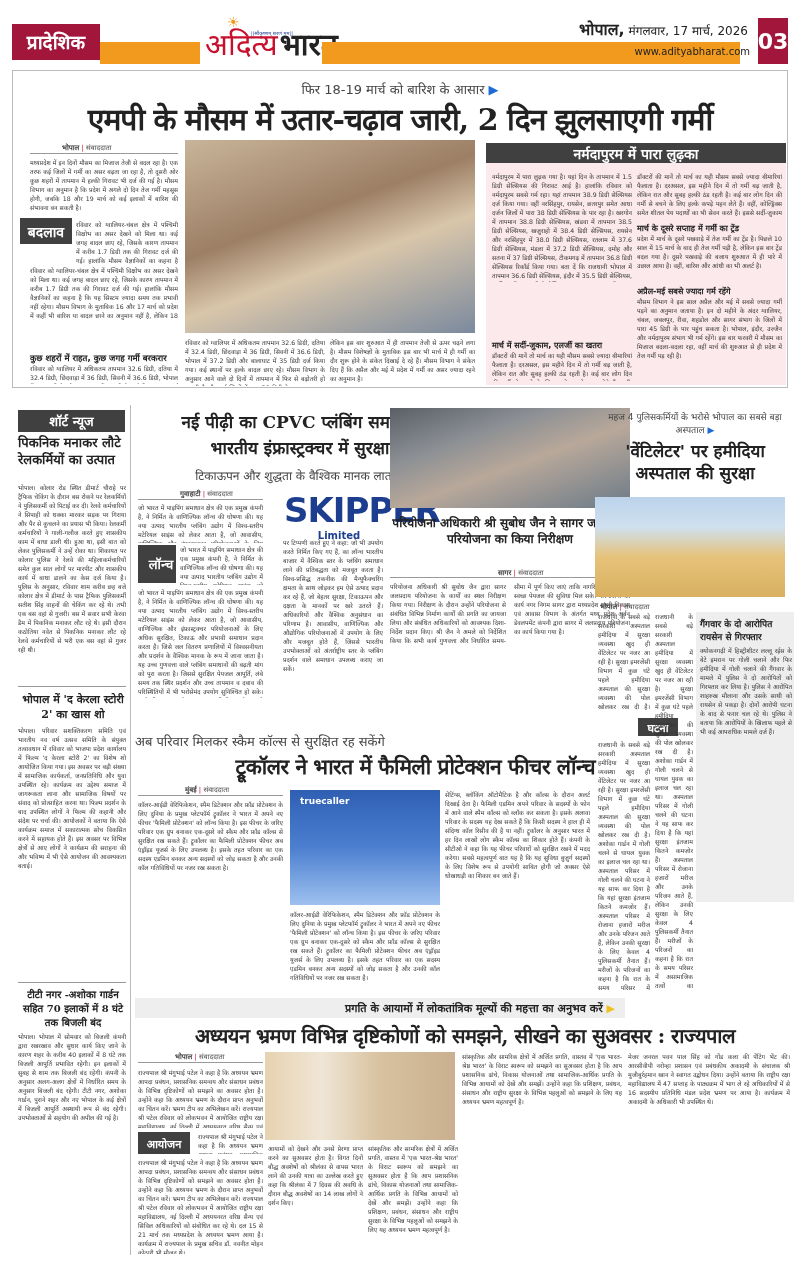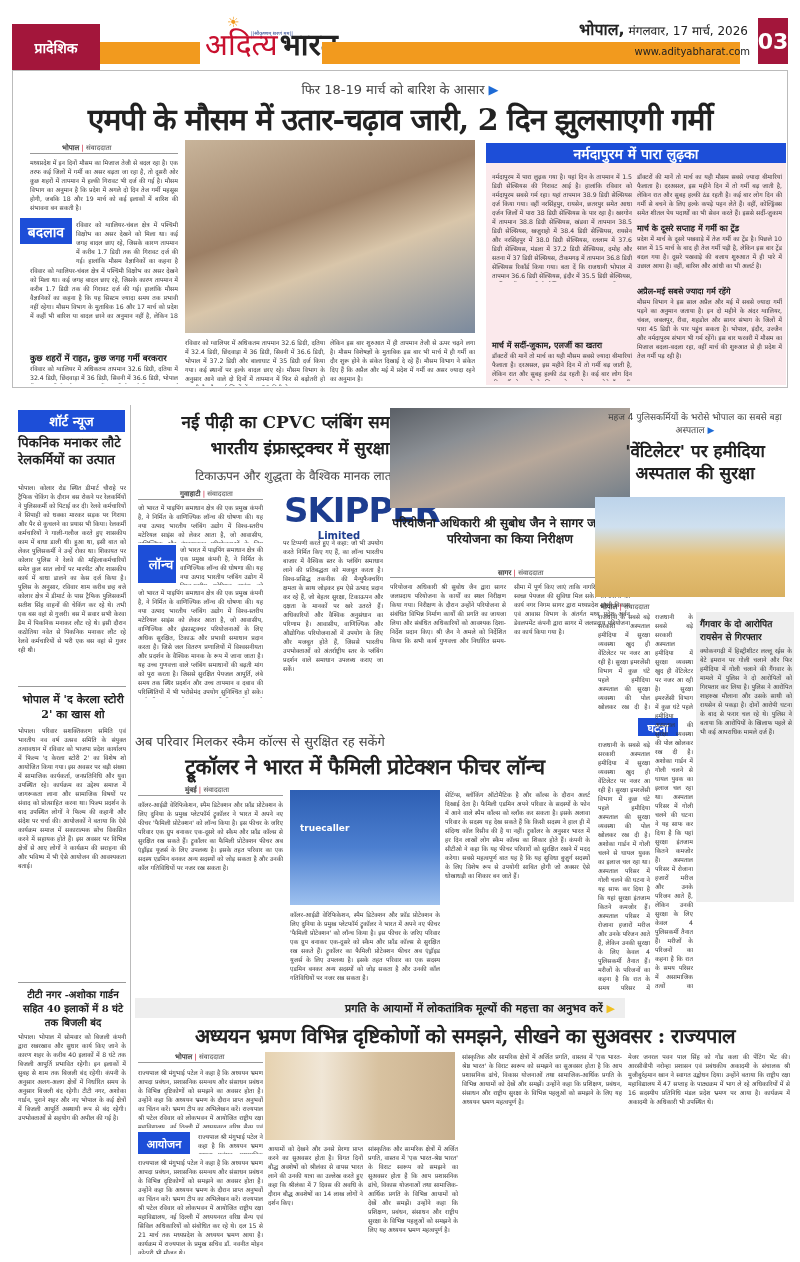--- a/index.html
+++ b/index.html
@@ -1,42 +1,42 @@
 <!DOCTYPE html>
 <html><head>
 <meta charset="utf-8">
 <style>
   * { box-sizing: border-box; margin: 0; padding: 0; }
   html, body { width: 800px; height: 1262px; background: #fff; overflow: hidden; }
   body { font-family: "DejaVu Sans", sans-serif; color: #222; position: relative; }
   .abs { position: absolute; }
 
   
-  .section-tag { left: 12px; top: 24px; width: 88px; height: 46px; background: #a3163b; color: #fff; font-size: 14px; font-weight: bold; display:flex; align-items:center; justify-content:center; }
+  .section-tag { left: 12px; top: 24px; width: 88px; height: 36px; background: #a3163b; color: #fff; font-size: 19px; font-weight: bold; display:flex; align-items:center; justify-content:center; }
   .orange-bar { background: #f29a1e; height: 22px; top: 42px; }
   .logo { left: 205px; top: 14px; width: 115px; height: 50px; display:flex; align-items:flex-end; }
   .logo .a { color:#c8102e; font-size: 30px; font-weight: normal; font-family: "DejaVu Serif", serif; }
   .logo .b { color:#222; font-size: 30px; font-weight: bold; font-family: "DejaVu Serif", serif; margin-left:2px;}
   .logo .sun { position:absolute; left:22px; top:0px; width:20px; height:14px; color:#f29a1e; font-size:14px; }
   .logo .tag { position:absolute; left:46px; top:16px; font-size:5px; color:#1e3a8a; }
   .city-date { right: 48px; top: 18px; font-size: 12px; color: #222; }
   .city-date .city { font-size: 16px; font-weight: bold; }
   .url { right: 50px; top: 46px; font-size: 10px; color: #222; }
   .page-no { right: 12px; top: 18px; width: 30px; height: 46px; background:#a3163b; color:#fff; font-size:22px; font-weight:bold; display:flex; align-items:center; justify-content:center; }
 
   
   .main-box { left: 12px; top: 70px; width: 776px; height: 318px; border: 1px solid #bbb; }
   .kicker { font-size: 13px; color:#444; text-align:center; width:100%; }
   .kicker .arrow { color:#1e6bd6; }
   .headline-xl { font-size: 30px; font-weight: bold; text-align:center; font-family: "DejaVu Serif", serif; letter-spacing:-1px; }
   .byline { font-size: 7px; color:#444; }
   .byline .sep { color:#c8102e; }
   .body-text { font-size: 6.2px; line-height: 9px; color: #333; text-align: justify; overflow: hidden; }
   .subhead { font-size: 10px; font-weight: bold; color:#222; }
-  .red-label { background:#1d4ed8; color:#fff; font-weight:bold; display:flex; align-items:center; justify-content:center; }
+  .red-label { background:#404040; color:#fff; font-weight:bold; display:flex; align-items:center; justify-content:center; }
   .pink-box { background:#fbe9ec; }
   .photo-crowd { background: linear-gradient(160deg,#c8b49a,#9c7f65 40%,#d9c6aa 60%,#7b8a9e); }
   .photo-mach { background: linear-gradient(160deg,#5a5f66,#8b8f94 30%,#b8a89a 55%,#6b7a88); }
   .photo-hosp { background: linear-gradient(180deg,#bcd3ea 0%,#cfe0ef 30%,#e6c27a 60%,#d9b060 100%); }
   .photo-event { background: linear-gradient(90deg,#e6d2b0,#f0e6d6 30%,#d8c2a0 60%,#c9b08e); }
   .photo-phone { background: linear-gradient(180deg,#2e5fb3,#4c7fd0 50%,#9ec1ef); }
 
   .rule { background:#999; height:1px; }
   .vrule { background:#bbb; width:1px; }
 
@@ -97,21 +97,21 @@
 <div class="abs subhead" style="left:637px;top:285px;width:150px;font-size:8px;">अप्रैल-मई सबसे ज्यादा गर्म रहेंगे</div>
 <div class="abs body-text" style="left:637px;top:297px;width:145px;height:84px;">मौसम विभाग ने इस साल अप्रैल और मई में सबसे ज्यादा गर्मी पड़ने का अनुमान जताया है। इन दो महीने के अंदर ग्वालियर, चंबल, जबलपुर, रीवा, शहडोल और सागर संभाग के जिलों में पारा 45 डिग्री के पार पहुंच सकता है। भोपाल, इंदौर, उज्जैन और नर्मदापुरम संभाग भी गर्म रहेंगे। इस बार फरवरी में मौसम का मिजाज बदला-बदला रहा, वहीं मार्च की शुरुआत से ही प्रदेश में तेज गर्मी पड़ रही है।</div>
 
 <div class="abs red-label" style="left:18px;top:410px;width:107px;height:22px;font-size:13px;">शॉर्ट न्यूज</div>
 <div class="abs short-news-title" style="left:18px;top:434px;width:110px;">पिकनिक मनाकर लौटे रेलकर्मियों का उत्पात</div>
 <div class="abs body-text" style="left:18px;top:483px;width:108px;height:198px;">भोपाल। कोलार रोड स्थित डीमार्ट चौराहे पर ट्रैफिक चेकिंग के दौरान बस रोकने पर रेलकर्मियों ने पुलिसकर्मी को पिटाई कर दी। रेलवे कर्मचारियों ने सिपाही को धक्का मारकर सड़क पर गिराया और पैर से कुचलने का प्रयास भी किया। रेलकर्मी कर्मचारियों ने गाली-गलौज करते हुए शासकीय काम में बाधा डाली थी। हुआ था, इसी बात को लेकर पुलिसकर्मी ने उन्हें रोका था। शिकायत पर कोलार पुलिस ने रेलवे की महिलाकर्मचारियों समेत कुल सात लोगों पर मारपीट और शासकीय कार्य में बाधा डालने का केस दर्ज किया है। पुलिस के अनुसार, रविवार शाम करीब छह बजे कोलार क्षेत्र में डीमार्ट के पास ट्रैफिक पुलिसकर्मी सतीश सिंह वाहनों की चेकिंग कर रहे थे। तभी एक बस वहां से गुजरी। बस में सवार सभी केरवा डैम में पिकनिक मनाकर लौट रहे थे। इसी दौरान कठोतिया नवेत से पिकनिक मनाकर लौट रहे रेलवे कर्मचारियों से भरी एक बस वहां से गुजर रही थी।</div>
 <div class="abs rule" style="left:18px;top:686px;width:108px;"></div>
 <div class="abs short-news-title" style="left:18px;top:692px;width:110px;text-align:center;font-size:11px;line-height:15px;">भोपाल में 'द केरला स्टोरी 2' का खास शो</div>
 <div class="abs body-text" style="left:18px;top:726px;width:108px;height:252px;">भोपाल। परिवार सशक्तिकरण समिति एवं भारतीय नव वर्ष उत्सव समिति के संयुक्त तत्वावधान में रविवार को भाजपा प्रदेश कार्यालय में फिल्म 'द केरला स्टोरी 2' का विशेष शो आयोजित किया गया। इस अवसर पर बड़ी संख्या में सामाजिक कार्यकर्ता, जनप्रतिनिधि और युवा उपस्थित रहे। कार्यक्रम का उद्देश्य समाज में जागरूकता लाना और सामाजिक विषयों पर संवाद को प्रोत्साहित करना था। फिल्म प्रदर्शन के बाद उपस्थित लोगों ने फिल्म की कहानी और संदेश पर चर्चा की। आयोजकों ने बताया कि ऐसे कार्यक्रम समाज में सकारात्मक सोच विकसित करने में सहायक होते हैं। इस अवसर पर विभिन्न क्षेत्रों से आए लोगों ने कार्यक्रम की सराहना की और भविष्य में भी ऐसे आयोजन की आवश्यकता बताई।</div>
 <div class="abs rule" style="left:18px;top:982px;width:108px;"></div>
-<div class="abs short-news-title" style="left:18px;top:988px;width:110px;text-align:center;font-size:10px;line-height:14px;">टीटी नगर -अशोका गार्डन सहित 40 इलाकों में 8 घंटे तक बिजली बंद</div>
+<div class="abs short-news-title" style="left:18px;top:988px;width:110px;text-align:center;font-size:10px;line-height:14px;">टीटी नगर -अशोका गार्डन सहित 70 इलाकों में 8 घंटे तक बिजली बंद</div>
 <div class="abs body-text" style="left:18px;top:1032px;width:108px;height:222px;">भोपाल। भोपाल में सोमवार को बिजली कंपनी द्वारा रखरखाव और सुधार कार्य किए जाने के कारण शहर के करीब 40 इलाकों में 8 घंटे तक बिजली आपूर्ति प्रभावित रहेगी। इन इलाकों में सुबह से शाम तक बिजली बंद रहेगी। कंपनी के अनुसार अलग-अलग क्षेत्रों में निर्धारित समय के अनुसार बिजली बंद रहेगी। टीटी नगर, अशोका गार्डन, पुराने शहर और नए भोपाल के कई क्षेत्रों में बिजली आपूर्ति अस्थायी रूप से बंद रहेगी। उपभोक्ताओं से सहयोग की अपील की गई है।</div>
 
 <div class="abs vrule" style="left:130px;top:405px;height:850px;"></div>
 
 <div class="abs" style="left:135px;top:410px;width:330px;text-align:center;font-size:17px;font-weight:bold;font-family:'DejaVu Serif',serif;">नई पीढ़ी का CPVC प्लंबिंग समाधान</div>
 <div class="abs" style="left:135px;top:436px;width:330px;text-align:center;font-size:17px;font-weight:bold;font-family:'DejaVu Serif',serif;">भारतीय इंफ्रास्ट्रक्चर में सुरक्षा</div>
 <div class="abs" style="left:135px;top:467px;width:330px;text-align:center;font-size:12px;color:#444;font-family:'DejaVu Serif',serif;">टिकाऊपन और शुद्धता के वैश्विक मानक लाता है</div>
 <div class="abs byline" style="left:180px;top:489px;">
   <b>गुवाहाटी</b> <span class="sep">|</span> <span>संवाददाता</span>
 </div>
@@ -146,28 +146,28 @@
 <div class="abs body-text" style="left:598px;top:612px;width:52px;height:100px;">राजधानी के सबसे बड़े सरकारी अस्पताल हमीदिया में सुरक्षा व्यवस्था खुद ही वेंटिलेटर पर नजर आ रही है। सुरक्षा इमरजेंसी विभाग में कुछ घंटे पहले हमीदिया अस्पताल की सुरक्षा व्यवस्था की पोल खोलकर रख दी है। अशोका गार्डन में गोली चलने से घायल युवक का इलाज चल रहा था। अस्पताल परिसर में गोली चलने की घटना ने यह साफ कर दिया है कि यहां सुरक्षा इंतजाम कितने कमजोर हैं। अस्पताल परिसर में रोजाना हजारों मरीज और उनके परिजन आते हैं, लेकिन उनकी सुरक्षा के लिए केवल 4 पुलिसकर्मी तैनात हैं। मरीजों के परिजनों का कहना है कि रात के समय परिसर में असामाजिक तत्वों का जमावड़ा रहता है।</div>
 <div class="abs red-label" style="left:598px;top:718px;width:40px;height:18px;font-size:11px;margin-left:40px;">घटना</div>
 <div class="abs body-text" style="left:598px;top:740px;width:52px;height:250px;">राजधानी के सबसे बड़े सरकारी अस्पताल हमीदिया में सुरक्षा व्यवस्था खुद ही वेंटिलेटर पर नजर आ रही है। सुरक्षा इमरजेंसी विभाग में कुछ घंटे पहले हमीदिया अस्पताल की सुरक्षा व्यवस्था की पोल खोलकर रख दी है। अशोका गार्डन में गोली चलने से घायल युवक का इलाज चल रहा था। अस्पताल परिसर में गोली चलने की घटना ने यह साफ कर दिया है कि यहां सुरक्षा इंतजाम कितने कमजोर हैं। अस्पताल परिसर में रोजाना हजारों मरीज और उनके परिजन आते हैं, लेकिन उनकी सुरक्षा के लिए केवल 4 पुलिसकर्मी तैनात हैं। मरीजों के परिजनों का कहना है कि रात के समय परिसर में असामाजिक तत्वों का जमावड़ा रहता है।</div>
 
 <div class="abs gray-box" style="left:696px;top:612px;width:98px;height:290px;"></div>
 <div class="abs subhead" style="left:700px;top:618px;width:92px;font-size:9px;line-height:13px;">गैंगवार के दो आरोपित रायसेन से गिरफ्तार</div>
 <div class="abs body-text" style="left:700px;top:646px;width:92px;height:250px;">क्योकनगढ़ी में हिस्ट्रीशीटर लल्लू रईस के बेटे इमरान पर गोली चलाने और फिर हमीदिया में गोली चलाने की गैंगवार के मामले में पुलिस ने दो आरोपितों को गिरफ्तार कर लिया है। पुलिस ने आरोपित शाहरुख मौलाना और उसके साथी को रायसेन से पकड़ा है। दोनों आरोपी घटना के बाद से फरार चल रहे थे। पुलिस ने बताया कि आरोपियों के खिलाफ पहले से भी कई आपराधिक मामले दर्ज हैं।</div>
 <div class="abs body-text" style="left:655px;top:612px;width:38px;height:380px;">राजधानी के सबसे बड़े सरकारी अस्पताल हमीदिया में सुरक्षा व्यवस्था खुद ही वेंटिलेटर पर नजर आ रही है। सुरक्षा इमरजेंसी विभाग में कुछ घंटे पहले हमीदिया अस्पताल की सुरक्षा व्यवस्था की पोल खोलकर रख दी है। अशोका गार्डन में गोली चलने से घायल युवक का इलाज चल रहा था। अस्पताल परिसर में गोली चलने की घटना ने यह साफ कर दिया है कि यहां सुरक्षा इंतजाम कितने कमजोर हैं। अस्पताल परिसर में रोजाना हजारों मरीज और उनके परिजन आते हैं, लेकिन उनकी सुरक्षा के लिए केवल 4 पुलिसकर्मी तैनात हैं। मरीजों के परिजनों का कहना है कि रात के समय परिसर में असामाजिक तत्वों का जमावड़ा रहता है।</div>
 
 <div class="abs" style="left:135px;top:732px;width:460px;font-size:13px;color:#444;font-family:'DejaVu Serif',serif;">अब परिवार मिलकर स्कैम कॉल्स से सुरक्षित रह सकेंगे</div>
-<div class="abs" style="left:135px;top:752px;width:460px;text-align:center;font-size:21px;font-weight:bold;font-family:'DejaVu Serif',serif;letter-spacing:-0.5px;">ट्रूकॉलर ने भारत में फैमिली प्रोटेक्शन फीचर लॉन्च</div>
+<div class="abs" style="left:135px;top:752px;width:460px;text-align:right;font-size:21px;font-weight:bold;font-family:'DejaVu Serif',serif;letter-spacing:-0.5px;">ट्रूकॉलर ने भारत में फैमिली प्रोटेक्शन फीचर लॉन्च</div>
 <div class="abs byline" style="left:185px;top:785px;">
   <b>मुंबई</b> <span class="sep">|</span> <span>संवाददाता</span>
 </div>
 <div class="abs rule" style="left:138px;top:795px;width:145px;"></div>
 <div class="abs body-text" style="left:138px;top:800px;width:145px;height:185px;">कॉलर-आईडी वेरिफिकेशन, स्पैम डिटेक्शन और फ्रॉड प्रोटेक्शन के लिए दुनिया के प्रमुख प्लेटफॉर्म ट्रूकॉलर ने भारत में अपने नए फीचर 'फैमिली प्रोटेक्शन' को लॉन्च किया है। इस फीचर के जरिए परिवार एक ग्रुप बनाकर एक-दूसरे को स्कैम और फ्रॉड कॉल्स से सुरक्षित रख सकते हैं। ट्रूकॉलर का फैमिली प्रोटेक्शन फीचर अब एंड्रॉइड यूजर्स के लिए उपलब्ध है। इसके तहत परिवार का एक सदस्य एडमिन बनकर अन्य सदस्यों को जोड़ सकता है और उनकी कॉल गतिविधियों पर नजर रख सकता है।</div>
 <div class="abs photo-phone" style="left:290px;top:790px;width:150px;height:115px;">
-  <div style="color:#fff;font-size:9px;font-weight:bold;padding:6px 10px;margin-top:27px;">truecaller</div>
+  <div style="color:#fff;font-size:9px;font-weight:bold;padding:6px 10px;">truecaller</div>
 </div>
 <div class="abs body-text" style="left:290px;top:910px;width:150px;height:75px;">कॉलर-आईडी वेरिफिकेशन, स्पैम डिटेक्शन और फ्रॉड प्रोटेक्शन के लिए दुनिया के प्रमुख प्लेटफॉर्म ट्रूकॉलर ने भारत में अपने नए फीचर 'फैमिली प्रोटेक्शन' को लॉन्च किया है। इस फीचर के जरिए परिवार एक ग्रुप बनाकर एक-दूसरे को स्कैम और फ्रॉड कॉल्स से सुरक्षित रख सकते हैं। ट्रूकॉलर का फैमिली प्रोटेक्शन फीचर अब एंड्रॉइड यूजर्स के लिए उपलब्ध है। इसके तहत परिवार का एक सदस्य एडमिन बनकर अन्य सदस्यों को जोड़ सकता है और उनकी कॉल गतिविधियों पर नजर रख सकता है।</div>
 <div class="abs body-text" style="left:445px;top:790px;width:145px;height:195px;">सेटिंग्स, ब्लॉकिंग ऑटोमैटिक है और कॉल्स के दौरान अलर्ट दिखाई देता है। फैमिली एडमिन अपने परिवार के सदस्यों के फोन में आने वाले स्पैम कॉल्स को ब्लॉक कर सकता है। इसके अलावा परिवार के सदस्य यह देख सकते हैं कि किसी सदस्य ने हाल ही में संदिग्ध कॉल रिसीव की है या नहीं। ट्रूकॉलर के अनुसार भारत में हर दिन लाखों लोग स्कैम कॉल्स का शिकार होते हैं। कंपनी के सीटीओ ने कहा कि यह फीचर परिवारों को सुरक्षित रखने में मदद करेगा। सबसे महत्वपूर्ण बात यह है कि यह सुविधा बुजुर्ग सदस्यों के लिए विशेष रूप से उपयोगी साबित होगी जो अक्सर ऐसे धोखाधड़ी का शिकार बन जाते हैं।</div>
 
 <div class="abs" style="left:135px;top:998px;width:490px;height:20px;background:#eee;"></div>
 <div class="abs" style="left:135px;top:1000px;width:480px;text-align:right;font-size:11px;color:#222;font-weight:bold;">
   <span>प्रगति के आयामों में लोकतांत्रिक मूल्यों की महत्ता का अनुभव करें</span>
   <span style="color:#f0c020">▶</span>
 </div>
 <div class="abs" style="left:135px;top:1022px;width:660px;text-align:center;font-size:20px;font-weight:bold;font-family:'DejaVu Serif',serif;letter-spacing:-0.5px;">अध्ययन भ्रमण विभिन्न दृष्टिकोणों को समझने, सीखने का सुअवसर : राज्यपाल</div>

